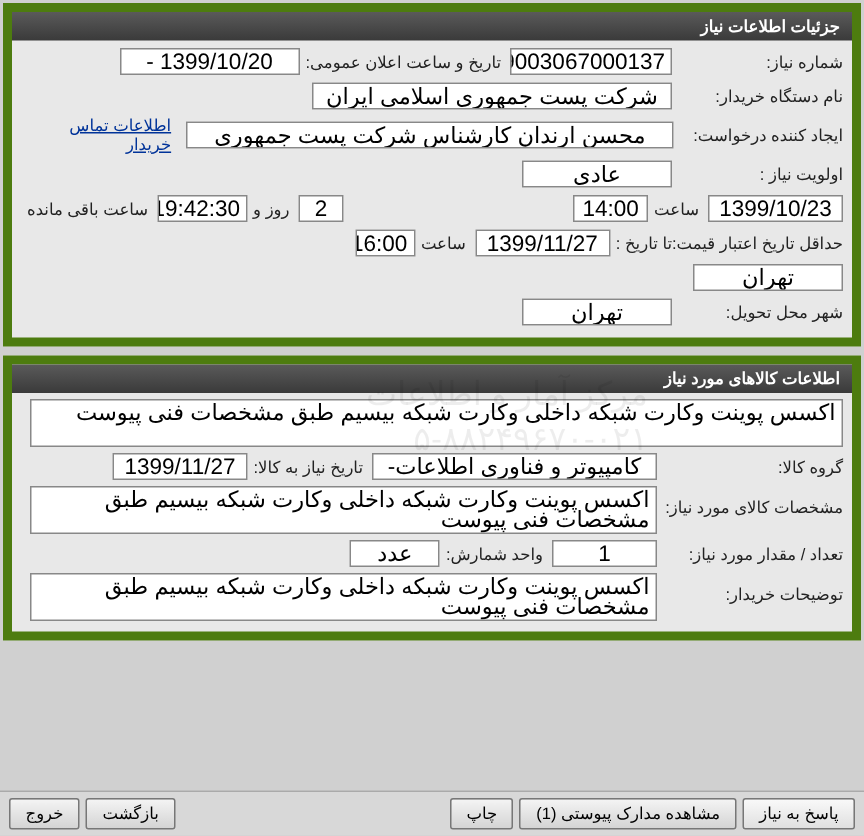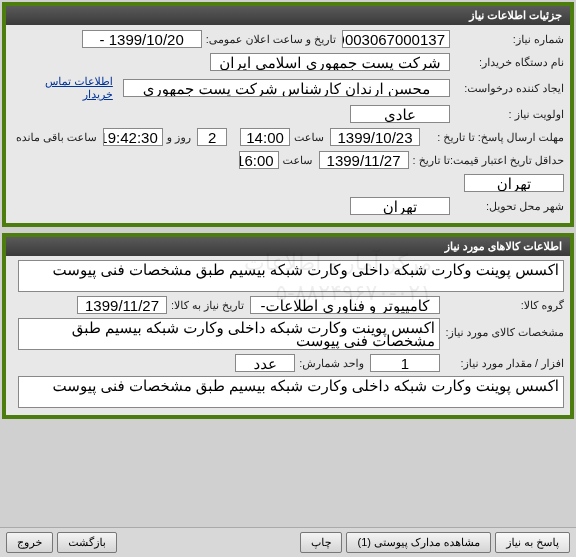--- a/index.html
+++ b/index.html
@@ -6,21 +6,21 @@
 body {
   font-family: Tahoma, Arial, sans-serif;
   font-size: 11px;
   background: #d0d0d0;
   width: 576px;
   height: 557px;
   overflow: hidden;
   color: #000;
 }
 .panel {
-  border: 4px solid #4d7c0f;
+  border: 6px solid #4d7c0f;
   margin: 2px 2px 6px 2px;
   background: #e8e8e8;
 }
 .panel-header {
   background: linear-gradient(to bottom, #5a5a5a, #3a3a3a);
   color: #fff;
   padding: 3px 8px;
   font-size: 11px;
   font-weight: bold;
 }
@@ -129,21 +129,20 @@
       <span class="spacer"></span>
       <a href="#" class="link">اطلاعات تماس خریدار</a>
     </div>
 
     <div class="row">
       <span class="lbl" style="width:110px">اولویت نیاز :</span>
       <span class="val val-right" style="width:100px">عادی</span>
     </div>
 
     <div class="row">
-      <span class="lbl" style="width:140px">مهلت ارسال پاسخ:  تا تاریخ :</span>
       <span class="val" style="width:90px">1399/10/23</span>
       <span class="lbl">ساعت</span>
       <span class="val" style="width:50px">14:00</span>
       <span class="spacer"></span>
       <span class="val" style="width:30px">2</span>
       <span class="lbl">روز و</span>
       <span class="val" style="width:60px">19:42:30</span>
       <span class="lbl">ساعت باقی مانده</span>
     </div>
 
@@ -181,27 +180,28 @@
       <span class="lbl">تاریخ نیاز به کالا:</span>
       <span class="val" style="width:90px">1399/11/27</span>
     </div>
 
     <div class="row" style="align-items:flex-start">
       <span class="lbl" style="width:120px;padding-top:8px">مشخصات کالای مورد نیاز:</span>
       <textarea class="val val-wide" readonly="" style="">اکسس پوینت وکارت شبکه داخلی وکارت شبکه بیسیم طبق مشخصات فنی پیوست</textarea>
     </div>
 
     <div class="row">
-      <span class="lbl" style="width:120px">افزار / مقدار مورد نیاز:</span>
+      <span class="lbl" style="width:120px">تعداد / مقدار مورد نیاز:</span>
       <span class="val" style="width:70px">1</span>
       <span class="lbl">واحد شمارش:</span>
       <span class="val val-right" style="width:60px">عدد</span>
     </div>
 
     <div class="row" style="align-items:flex-start">
+      <span class="lbl" style="width:120px;padding-top:8px">توضیحات خریدار:</span>
       <textarea class="val val-wide" readonly="" style="">اکسس پوینت وکارت شبکه داخلی وکارت شبکه بیسیم طبق مشخصات فنی پیوست</textarea>
     </div>
 
   </div>
 </div>
 
 <div class="button-bar">
   <button class="btn primary">پاسخ به نیاز</button>
   <button class="btn">مشاهده مدارک پیوستی  (1)</button>
   <button class="btn">چاپ</button>

